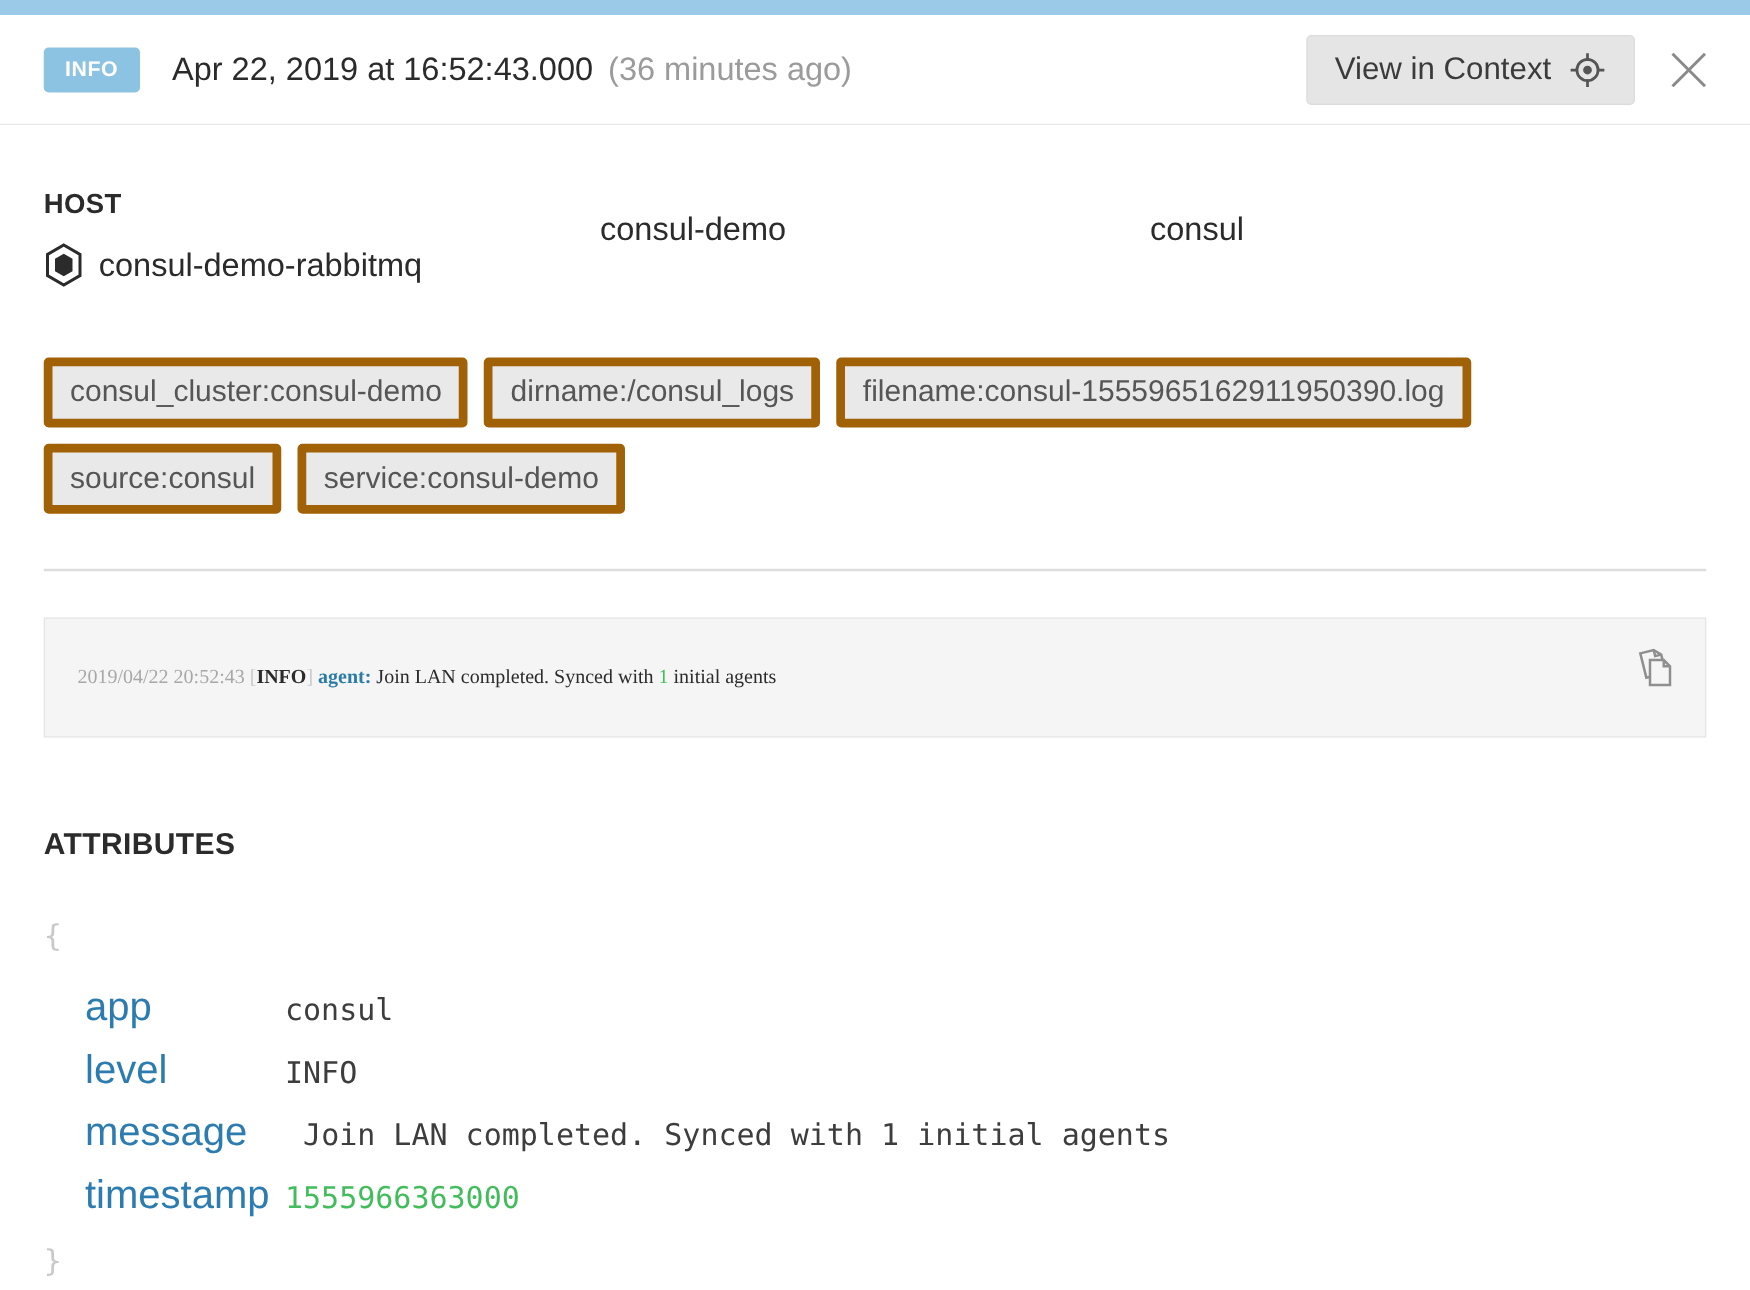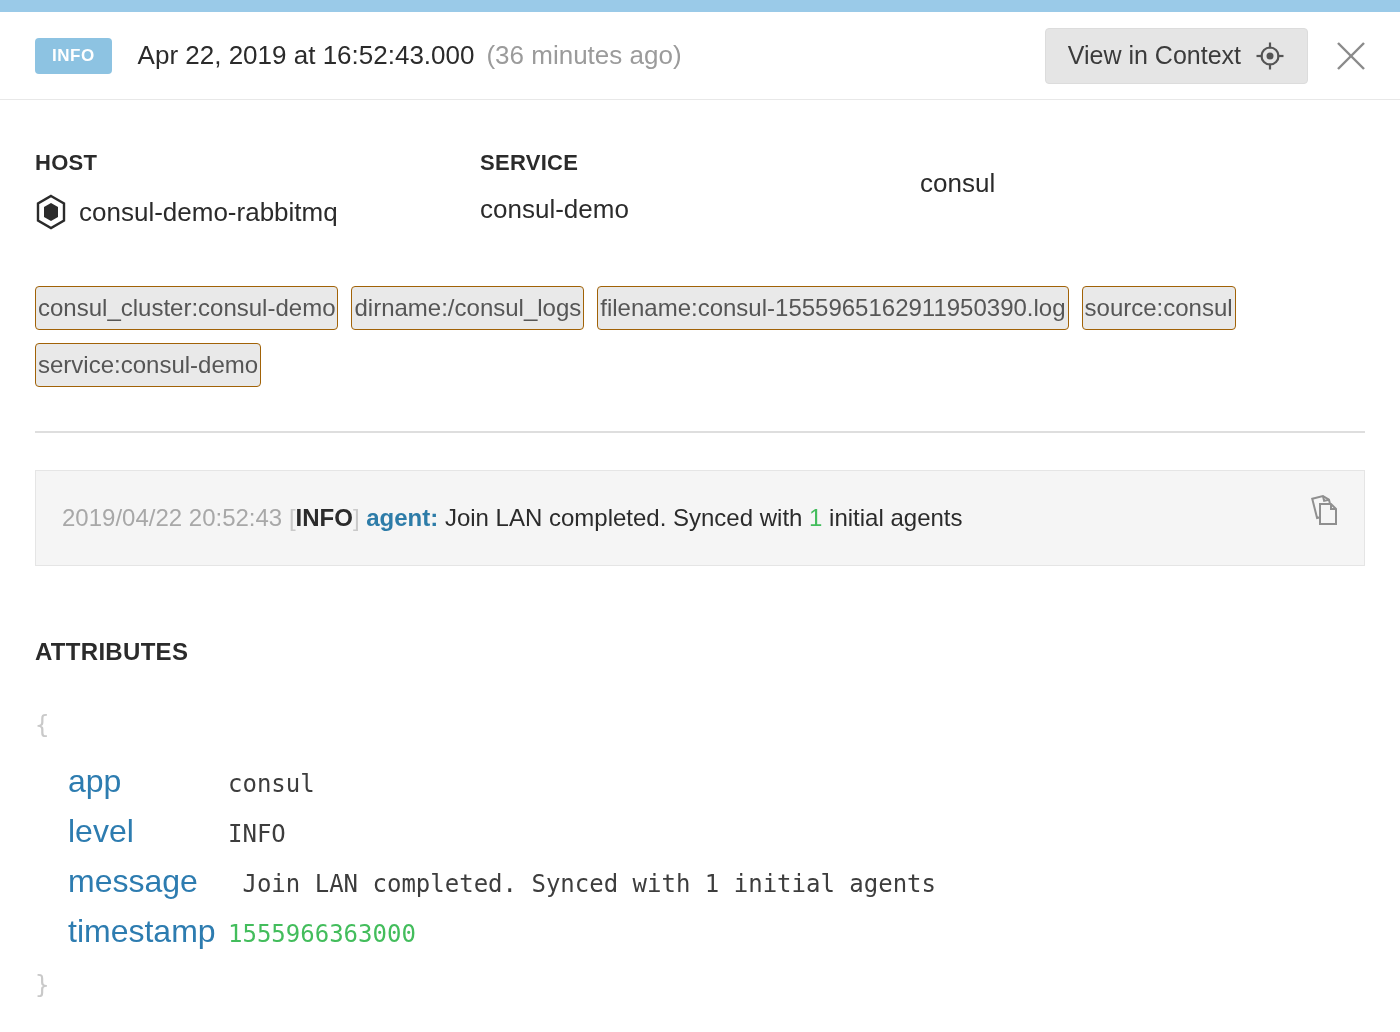--- a/index.html
+++ b/index.html
@@ -23,28 +23,28 @@
   .content { padding: 0 35px; }
 
   .meta-grid { display: grid; grid-template-columns: 445px 440px 1fr; margin-top: 50px; }
   .meta-label { font-size: 22px; font-weight: bold; color: #2b2b2b; letter-spacing: 0.3px; }
   .meta-value { font-size: 26px; color: #2b2b2b; margin-top: 18px; display: flex;
     align-items: center; gap: 12px; }
 
   .tags-section { margin-top: 56px; }
   .tags-label { font-size: 22px; font-weight: bold; color: #2b2b2b; letter-spacing: 0.3px; }
   .tags-wrap { display: flex; flex-wrap: wrap; gap: 13px; margin-top: 30px; max-width: 1330px; }
-  .tag-pill { background: #e9e9e9; border: 1px solid #a16207; border-radius: 4px;
-    color: #565656; font-size: 24px; padding: 7px 2px; white-space: nowrap; cursor: pointer; }
+  .tag-pill { background: #e9e9e9; border: 7px solid #a16207; border-radius: 4px;
+    color: #565656; font-size: 24px; padding: 7px 14px; white-space: nowrap; cursor: pointer; }
 
   .divider { border: none; border-top: 2px solid #dedede; margin: 44px 0 0 0; }
 
   .msg-box { position: relative; margin-top: 37px; background: #f5f5f5;
     border: 1px solid #e5e5e5; padding: 27px 110px 27px 26px;
-    font-family: Liberation Sans, sans-serif; font-size: 24px; line-height: 40px; }
+    font-family: Liberation Serif, serif; font-size: 16px; line-height: 40px; }
   .tok-ts { color: #a8a8a8; }
   .tok-bracket { color: #c9c9c9; }
   .tok-level { color: #2b2b2b; font-weight: bold; }
   .tok-app { color: #2d7ca8; font-weight: bold; }
   .tok-text { color: #2b2b2b; }
   .tok-num { color: #43bd5c; }
   .copy-btn { position: absolute; top: 20px; right: 22px; cursor: pointer; }
 
   .attrs-label { font-size: 24px; font-weight: bold; color: #2b2b2b; margin-top: 72px;
     letter-spacing: 0.3px; }
@@ -102,21 +102,20 @@
         <span>
           <svg width="32" height="36" viewBox="0 0 32 36">
             <path d="M16 2 L29 9.5 L29 26.5 L16 34 L3 26.5 L3 9.5 Z" fill="none" stroke="#2b2b2b" stroke-width="2.4"></path>
             <path d="M16 9 L23 13 L23 23 L16 27 L9 23 L9 13 Z" fill="#2b2b2b"></path>
           </svg>
         </span>
         <span>consul-demo-rabbitmq</span>
       </div>
     </div>
     <div>
-      <div class="meta-label">SERVICE</div>
       <div class="meta-value">consul-demo</div>
     </div>
     <div>
       <div class="meta-value">consul</div>
     </div>
   </div>
 
   <div class="tags-section">
     <div class="tags-wrap">
       <span class="tag-pill">consul_cluster:consul-demo</span>

